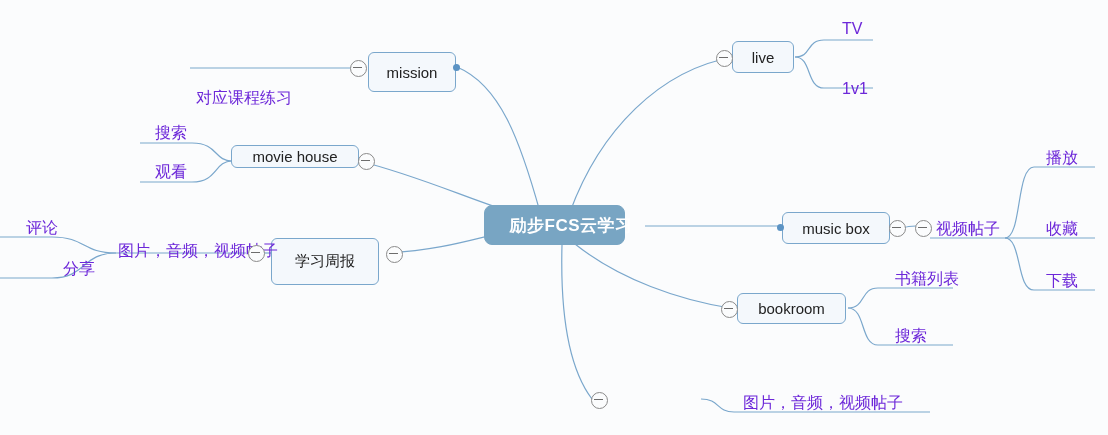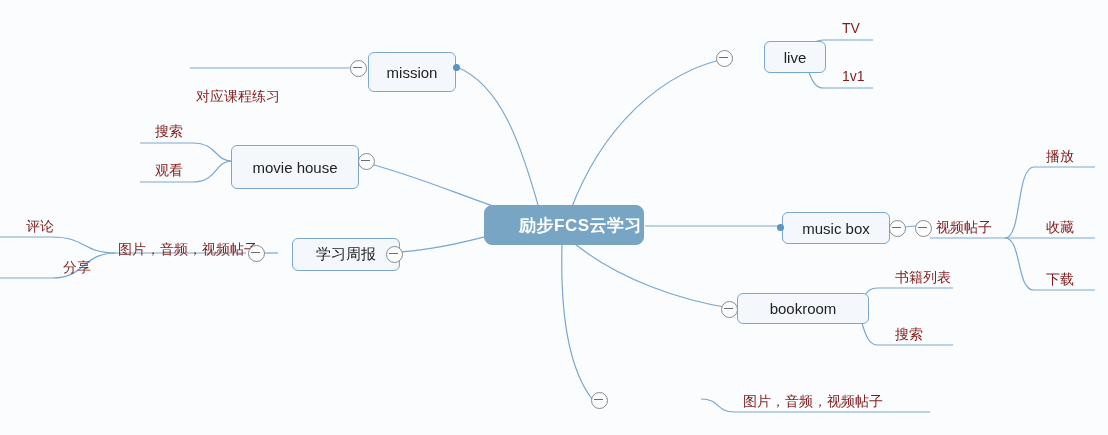--- a/index.html
+++ b/index.html
@@ -35,22 +35,22 @@
     color:#ffffff;
     font-size:17px;
     font-weight:bold;
     letter-spacing:0.5px;
     display:flex;align-items:center;justify-content:center;
     white-space:nowrap;
     z-index:4;
   }
   .leaf-label{
     position:absolute;
-    font-size:14px;
-    color:#7f1d1d;
+    font-size:16px;
+    color:#6d28d9;
     white-space:nowrap;
     z-index:3;
   }
   .collapse{
     position:absolute;
     width:15px;height:15px;
     border:1px solid #8a8a8a;
     border-radius:50%;
     background:#fbfcfd;
     z-index:5;
@@ -115,54 +115,54 @@
       <path d="M 1005 238 L 1095 238"></path>
       <path d="M 1005 238 C 1022 238 1016 290 1034 290 L 1095 290"></path>
 
       <path d="M 848 308 C 866 308 860 288 878 288 L 953 288"></path>
       <path d="M 848 308 C 866 308 860 345 878 345 L 953 345"></path>
 
       <path d="M 701 399 C 720 399 716 412 734 412 L 930 412"></path>
     </g>
   </svg>
 
-  <div class="center-node" style="left:484px;top:205px;width:160px;height:40px;padding-left:33px;">励步FCS云学习</div>
+  <div class="center-node" style="left:484px;top:205px;width:141px;height:40px;padding-left:33px;">励步FCS云学习</div>
 
   <div class="node" style="left:368px;top:52px;width:88px;height:40px;">mission</div>
   <div class="collapse" style="left:350px;top:60px;"></div>
   <div class="dot" style="left:453px;top:64px;"></div>
   <div class="leaf-label" style="left:196px;top:48px;margin-top:40px;">对应课程练习</div>
 
-  <div class="node" style="left:231px;top:145px;width:128px;height:44px;">movie house</div>
+  <div class="node" style="left:231px;top:145px;width:128px;height:23px;">movie house</div>
   <div class="collapse" style="left:358px;top:153px;"></div>
   <div class="leaf-label" style="left:155px;top:123px;">搜索</div>
   <div class="leaf-label" style="left:155px;top:162px;">观看</div>
 
-  <div class="node cn" style="left:292px;top:238px;width:108px;height:33px;">学习周报</div>
+  <div class="node cn" style="left:271px;top:238px;width:108px;height:47px;">学习周报</div>
   <div class="collapse" style="left:386px;top:246px;"></div>
   <div class="leaf-label" style="left:118px;top:241px;">图片，音频，视频帖子</div>
   <div class="collapse" style="left:248px;top:245px;"></div>
   <div class="leaf-label" style="left:26px;top:218px;">评论</div>
   <div class="leaf-label" style="left:26px;top:259px;margin-left:37px;">分享</div>
 
-  <div class="node" style="left:732px;top:41px;width:62px;height:32px;margin-left:32px;">live</div>
+  <div class="node" style="left:732px;top:41px;width:62px;height:32px;">live</div>
   <div class="collapse" style="left:716px;top:50px;"></div>
   <div class="leaf-label" style="left:842px;top:20px;">TV</div>
-  <div class="leaf-label" style="left:842px;top:68px;">1v1</div>
+  <div class="leaf-label" style="left:842px;top:80px;">1v1</div>
 
   <div class="node" style="left:782px;top:212px;width:108px;height:32px;">music box</div>
   <div class="dot" style="left:777px;top:224px;"></div>
   <div class="collapse" style="left:889px;top:220px;"></div>
   <div class="collapse" style="left:915px;top:220px;"></div>
   <div class="leaf-label" style="left:936px;top:219px;">视频帖子</div>
   <div class="leaf-label" style="left:1046px;top:148px;">播放</div>
   <div class="leaf-label" style="left:1046px;top:219px;">收藏</div>
   <div class="leaf-label" style="left:1046px;top:271px;">下载</div>
 
-  <div class="node" style="left:737px;top:293px;width:132px;height:31px;">bookroom</div>
+  <div class="node" style="left:737px;top:293px;width:109px;height:31px;">bookroom</div>
   <div class="collapse" style="left:721px;top:301px;"></div>
   <div class="leaf-label" style="left:895px;top:269px;font-family:Liberation Serif, serif;">书籍列表</div>
   <div class="leaf-label" style="left:895px;top:326px;">搜索</div>
 
   <div class="collapse" style="left:591px;top:392px;"></div>
   <div class="leaf-label" style="left:743px;top:393px;">图片，音频，视频帖子</div>
 
 </div>
 
 </body></html>

